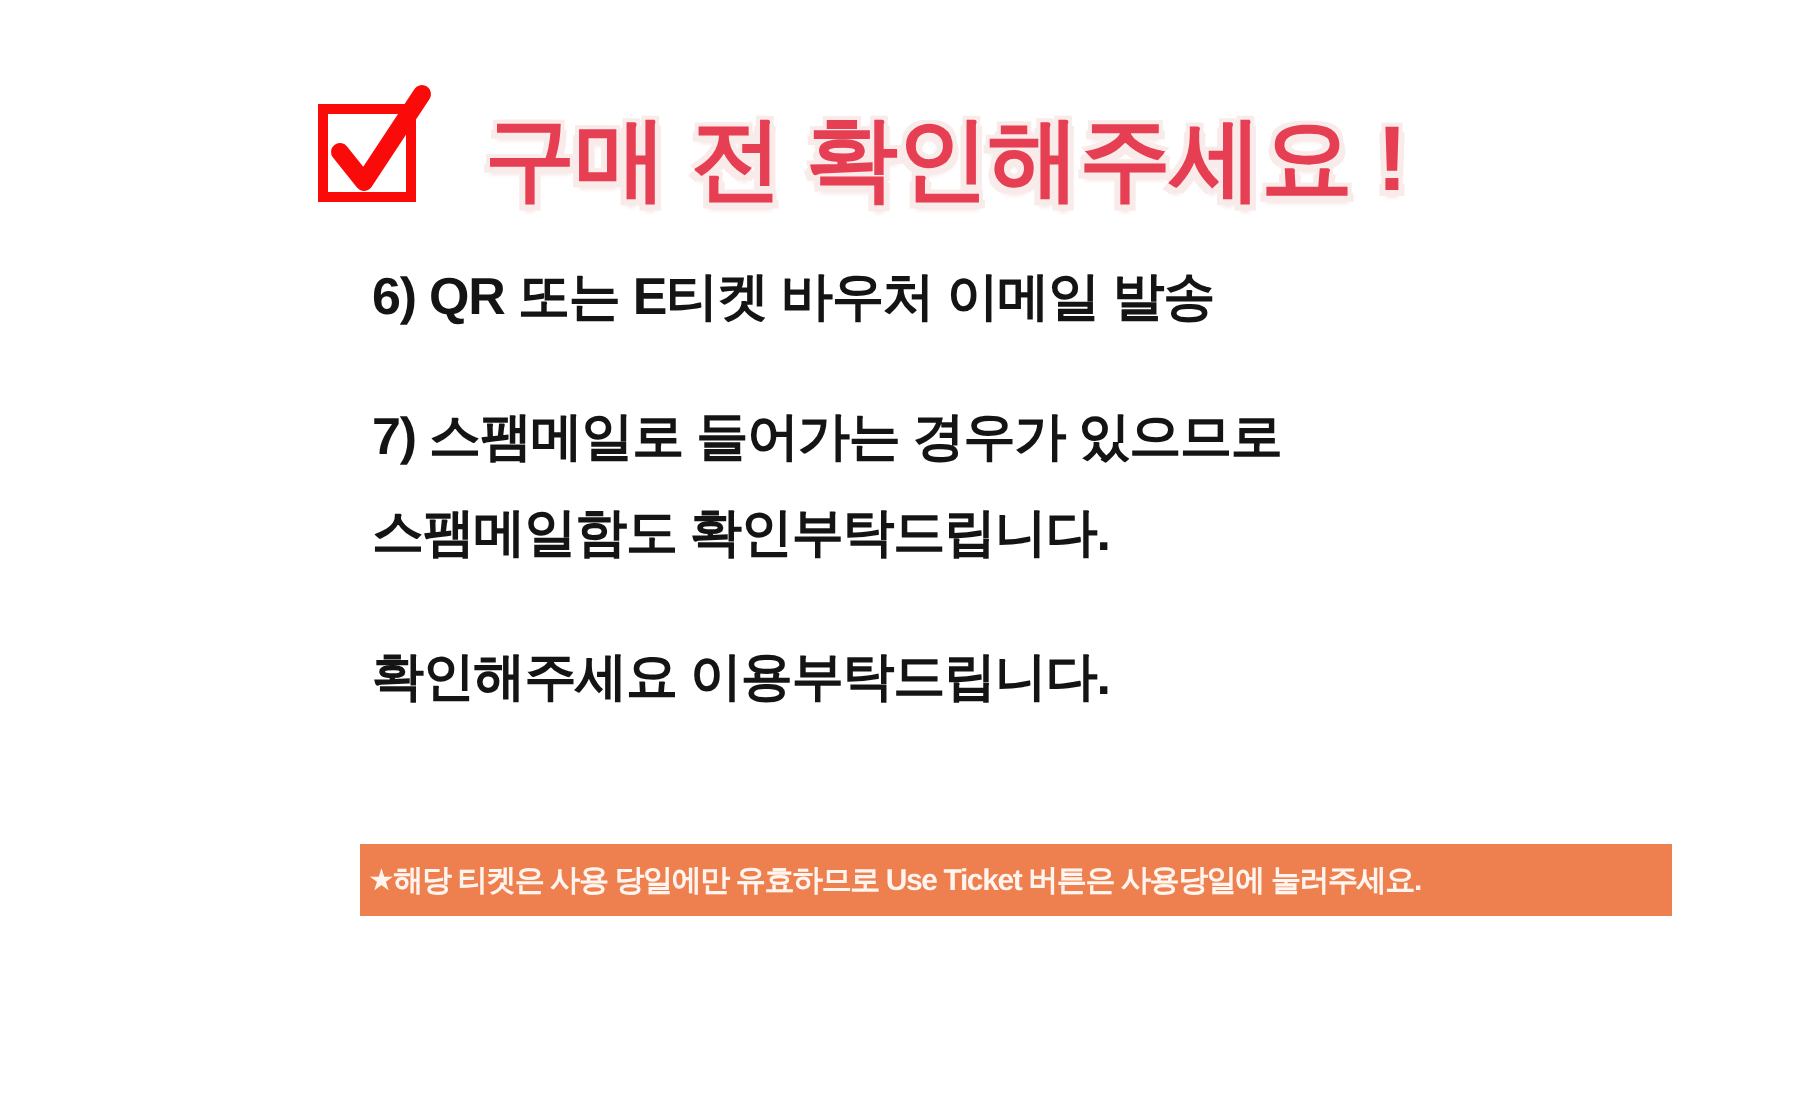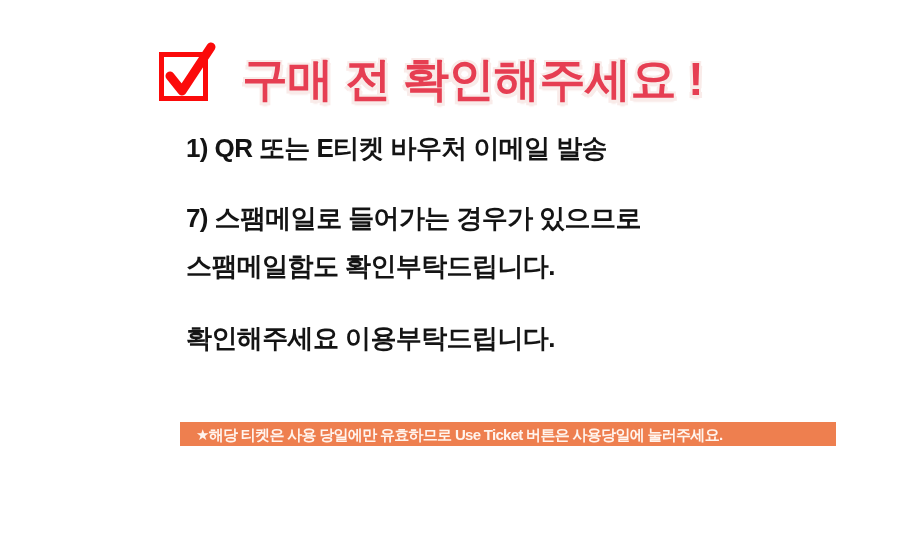--- a/index.html
+++ b/index.html
@@ -92,26 +92,26 @@
   
   .item-1 { margin-bottom: 22px; }
   .item-2 { margin-bottom: 24px; }
 
   
   .warning-band {
     position: absolute;
     left: 180px;
     top: 422px;
     width: 656px;
-    height: 24px;
+    height: 36px;
     background: #EE7F4F;
     display: flex;
     align-items: center;
     box-sizing: border-box;
-    padding: 0 16px;
+    padding: 0 4px;
   }
   .warning-text {
     font-size: 15px;
     font-weight: 800;
     color: #FFF4EE;
     letter-spacing: -0.7px;
     line-height: 1;
     white-space: nowrap;
   }
 </style>
@@ -126,21 +126,21 @@
         <rect x="3.5" y="10.5" width="44" height="44" fill="none" stroke="#FB0A0A" stroke-width="5"></rect>
         <path d="M12 32 L24 47 L53 3" fill="none" stroke="#FB0A0A" stroke-width="9" stroke-linecap="round" stroke-linejoin="round"></path>
       </svg>
     </span>
     <span class="title-text">구매 전 확인해주세요 !</span>
   </div>
 
   <div class="body-block">
 
     <div class="item item-1">
-      <div class="line">1) QR 또는 E티켓 바우처 이메일 발송</div>
+      <div class="line">6) QR 또는 E티켓 바우처 이메일 발송</div>
     </div>
 
     <div class="item item-2">
       <div class="line">7) 스팸메일로 들어가는 경우가 있으므로</div>
       <div class="line">스팸메일함도 확인부탁드립니다.</div>
     </div>
 
     <div class="item item-3">
       <div class="line">확인해주세요 이용부탁드립니다.</div>
     </div>

